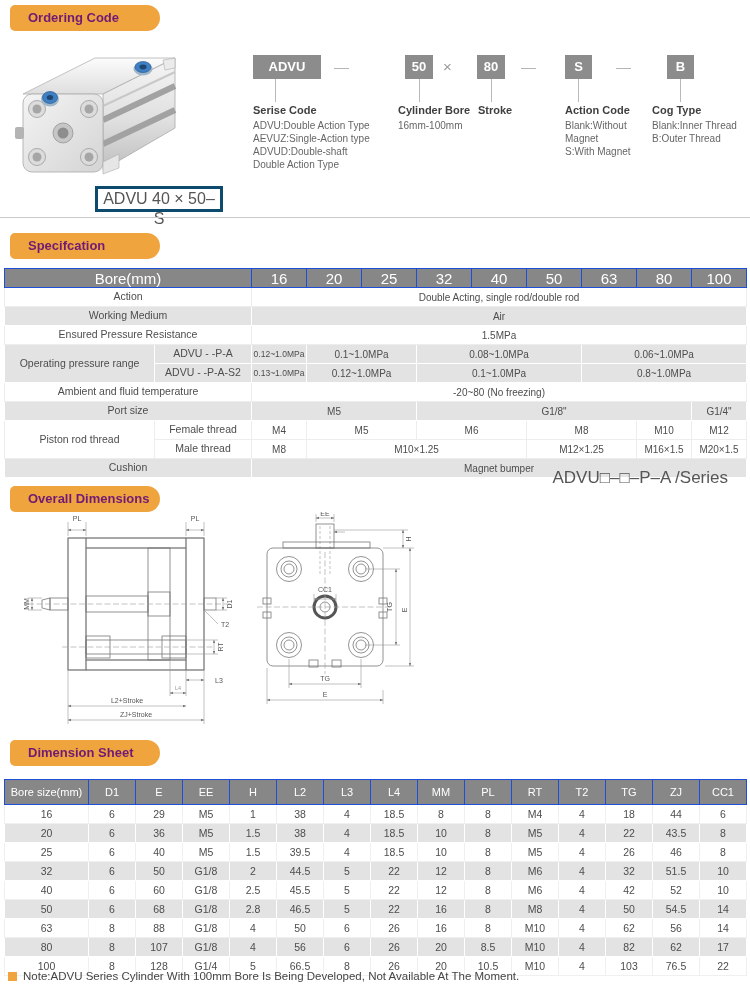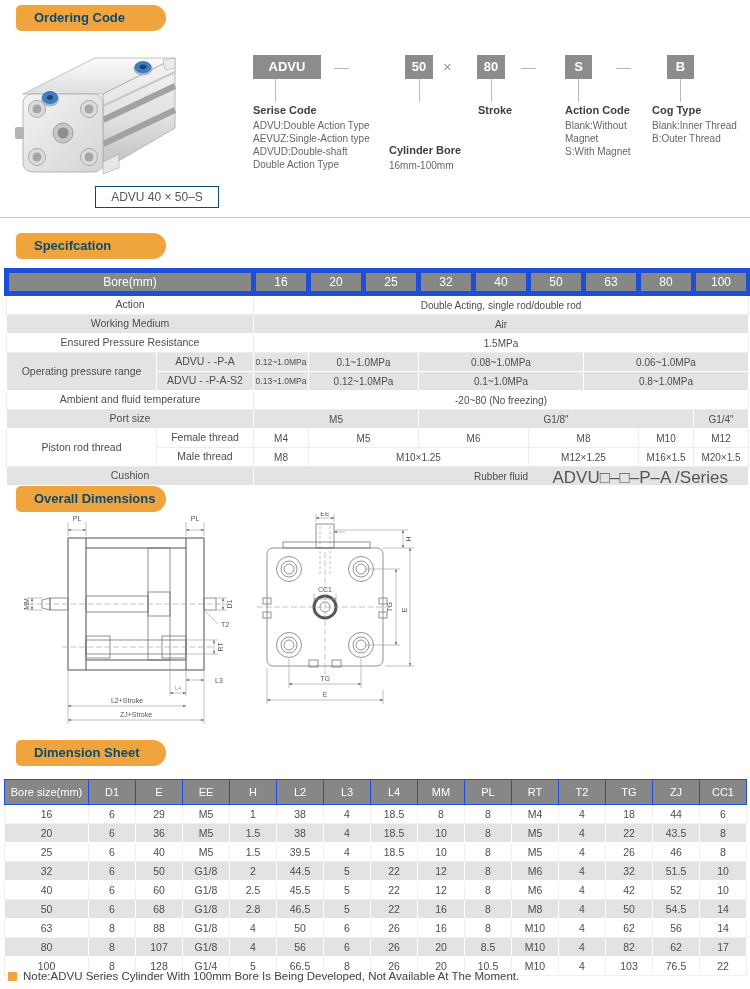--- a/index.html
+++ b/index.html
@@ -1,36 +1,36 @@
 <!DOCTYPE html>
 <html><head>
 <meta charset="utf-8">
 <style>
   html,body{margin:0;padding:0;background:#fff;}
   .page{position:relative;width:750px;height:989px;background:#fff;overflow:hidden;
         font-family:"Liberation Sans", sans-serif;color:#4d4d4d;}
-  .badge{position:absolute;left:10px;width:150px;height:26px;background:#F0A43E;color:#0c4a6e;
+  .badge{position:absolute;left:10px;width:150px;height:26px;background:#F0A43E;color:#701a75;
          font-size:13px;font-weight:bold;line-height:26px;padding-left:18px;box-sizing:border-box;
-         border-radius:5px 13px 13px 5px;margin-left:6px;}
+         border-radius:5px 13px 13px 5px;}
   .divider{position:absolute;left:0;width:750px;height:1px;background:#c9c9c9;}
   
   .product{position:absolute;left:15px;top:42px;width:215px;height:142px;}
-  .caption-box{position:absolute;left:95px;top:186px;width:122px;height:20px;border:1px solid #0c4a6e;
-               font-size:12px;color:#555;line-height:20px;text-align:center;}
+  .caption-box{position:absolute;left:95px;top:186px;width:122px;height:20px;border:3px solid #0c4a6e;
+               font-size:16px;color:#555;line-height:20px;text-align:center;}
   .code-box{position:absolute;top:55px;height:24px;background:#8C8C8C;color:#fff;font-weight:bold;
             font-size:13px;text-align:center;line-height:24px;}
   .code-sep{position:absolute;top:58px;font-size:15px;color:#b5b5b5;}
   .conn{position:absolute;width:1px;height:23px;background:#b9b9b9;top:79px;}
   .desc{position:absolute;top:104px;font-size:10px;color:#666;line-height:13px;}
   .desc .hd{font-size:11px;font-weight:bold;color:#3f3f3f;margin-bottom:2px;}
   
   table{border-collapse:collapse;table-layout:fixed;}
   .spec{position:absolute;top:268px;left:4px;width:742px;font-size:10px;color:#4d4d4d;}
   .spec th,.spec td{text-align:center;height:18px;padding:0 1px;overflow:hidden;white-space:nowrap;}
-  .spec tr.hd th{background:#878787;color:#fff;font-weight:normal;font-size:12px;border:5px solid #1d4ed8;}
+  .spec tr.hd th{background:#878787;color:#fff;font-weight:normal;font-size:15px;border:1px solid #1d4ed8;}
   .spec tr.g td{background:#E3E3E3;border:1px solid #fff;}
   .spec tr.w td{background:#fff;border:1px solid #ededed;}
   .spec td.lbl{white-space:normal;line-height:1.25;font-size:10.5px;}
   .spec td.sm{font-size:8.5px;}
   .series-note{position:absolute;top:468px;right:22px;font-size:17px;color:#555;}
   
   .draw{position:absolute;}
   .note-block{position:absolute;left:458px;top:560px;width:285px;font-size:10.5px;color:#555;line-height:15px;}
   .note-title{position:relative;padding-left:16px;margin-bottom:2px;}
   .note-sq{position:absolute;left:0;top:2px;width:9px;height:9px;background:#F0A43E;}
@@ -128,21 +128,21 @@
 
   <div class="desc" style="left:253px;width:136px;">
     <div class="hd">Serise Code</div>
     <div>
         <div>ADVU:Double Action Type</div>
         <div>AEVUZ:Single-Action type</div>
         <div>ADVUD:Double-shaft</div>
         <div>Double Action Type</div>
       </div>
   </div>
-  <div class="desc" style="left:389px;width:88px;margin-top:40px;">
+  <div class="desc" style="left:398px;width:88px;">
     <div class="hd">Cylinder Bore</div>
     <div>
         <div>16mm-100mm</div>
       </div>
   </div>
   <div class="desc" style="left:478px;width:87px;">
     <div class="hd">Stroke</div>
   </div>
   <div class="desc" style="left:565px;width:85px;">
     <div class="hd">Action Code</div>
@@ -241,21 +241,21 @@
         <tr class="w">
           <td class="lbl">Male thread</td>
           <td>M8</td>
           <td colspan="4">M10×1.25</td>
           <td colspan="2">M12×1.25</td>
           <td>M16×1.5</td>
           <td>M20×1.5</td>
         </tr>
         <tr class="g">
           <td class="lbl" colspan="2">Cushion</td>
-          <td colspan="9">Rubber fluid</td>
+          <td colspan="9">Magnet bumper</td>
         </tr>
       </tbody>
     </table>
 
   <div class="series-note">ADVU□–□–P–A /Series</div>
 
   <div class="badge" style="top:486px;">Overall Dimensions</div>
 
   <svg class="draw" style="left:22px;top:512px;" width="218" height="218" viewBox="0 0 218 218">
     <defs>

